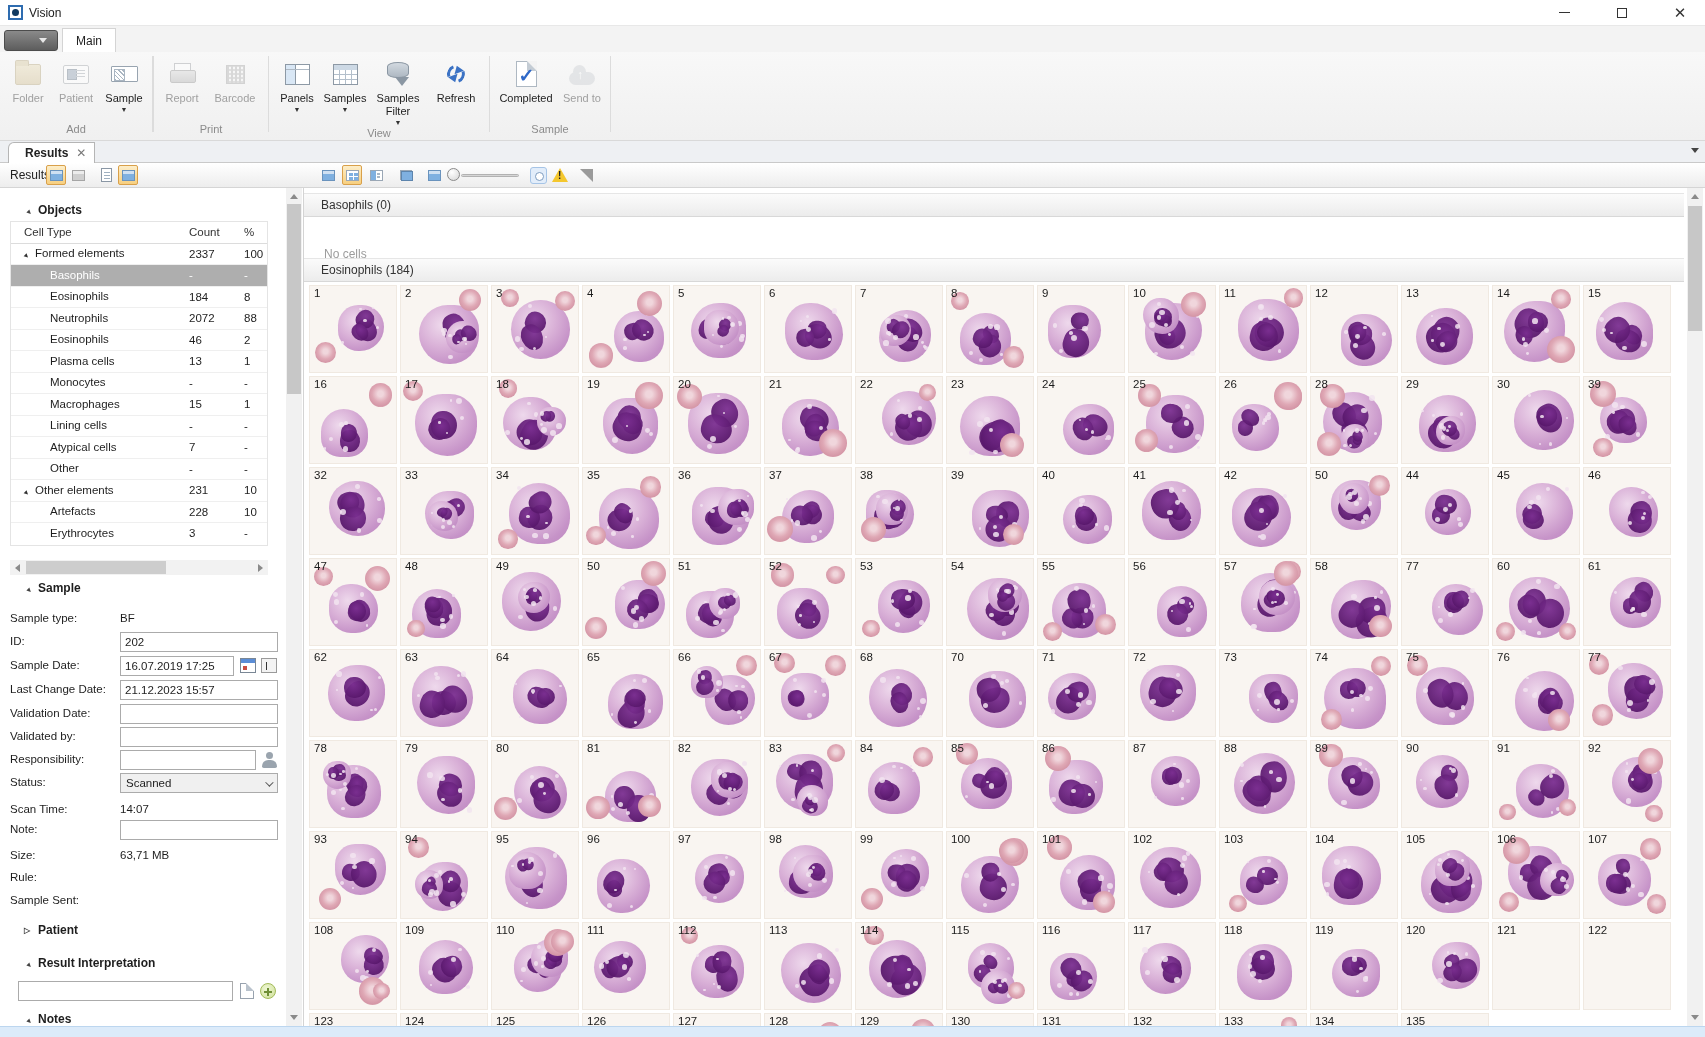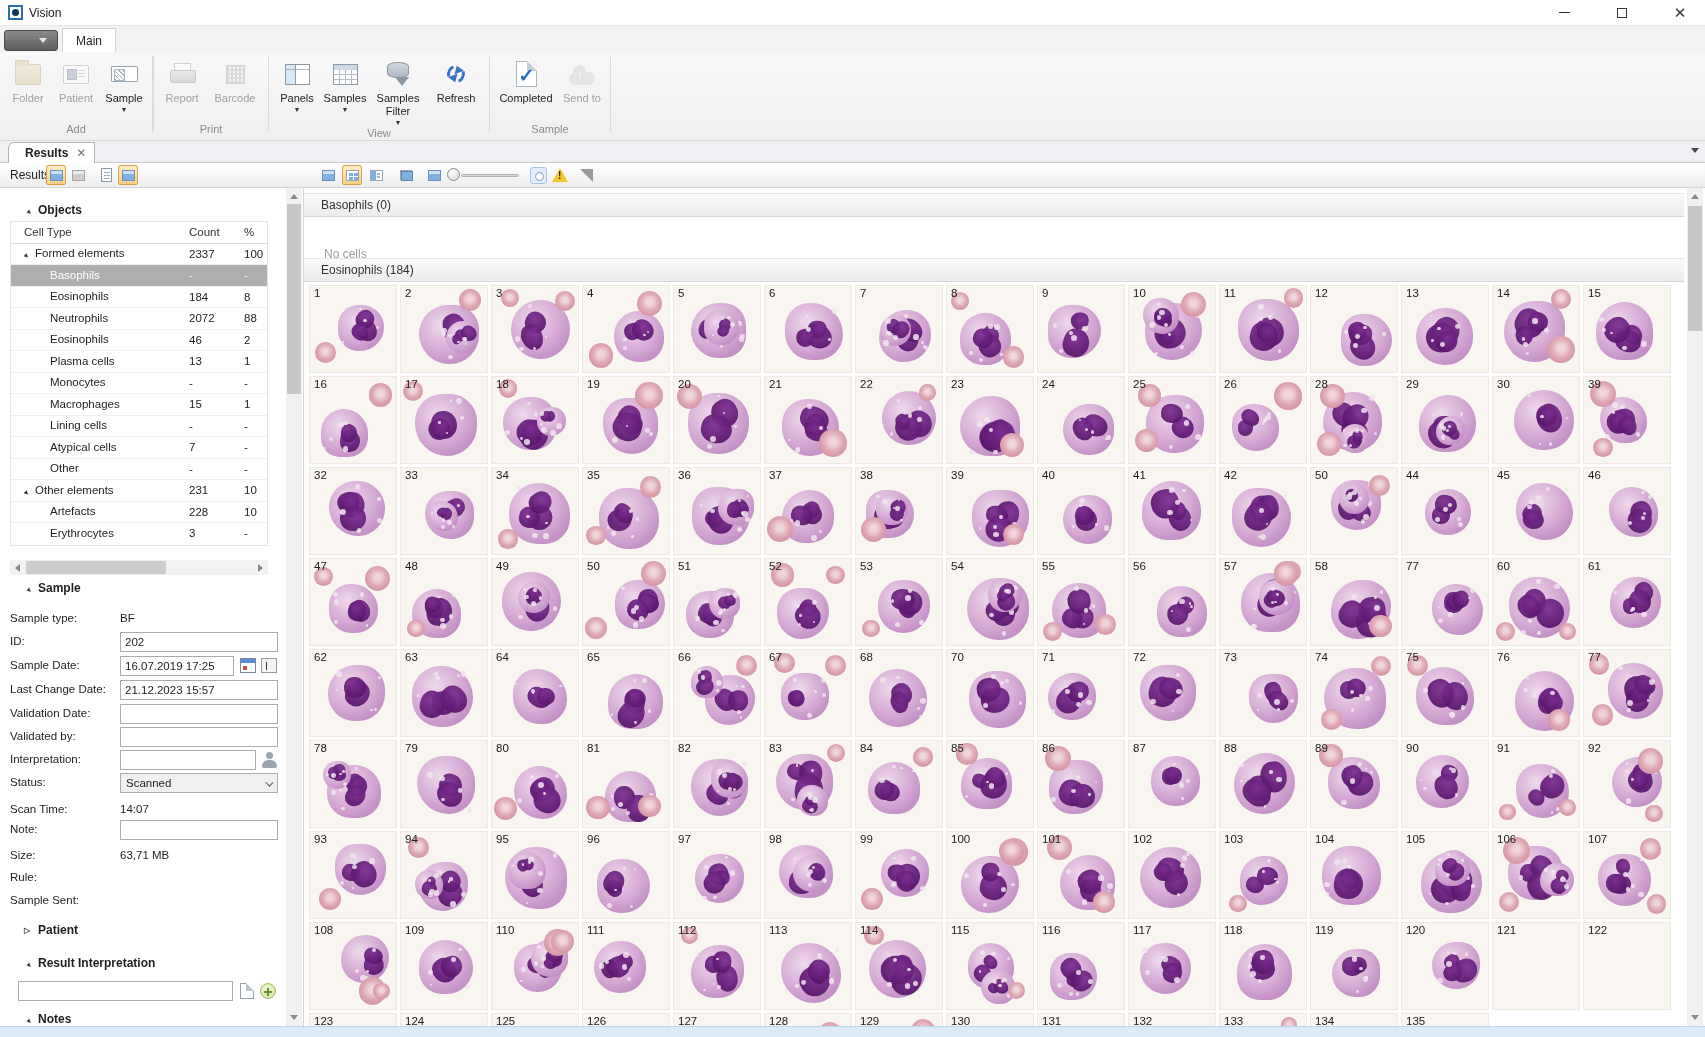--- a/index.html
+++ b/index.html
@@ -540,21 +540,21 @@
     </div>
     <div class="frow" style="top:516px">
       <label>Validation Date:</label>
       <input class="fin" value="" style="">
     </div>
     <div class="frow" style="top:539px">
       <label>Validated by:</label>
       <input class="fin" value="" style="">
     </div>
     <div class="frow" style="top:562px">
-      <label>Interpretation:</label>
+      <label>Responsibility:</label>
       <input class="fin" style="width: 136px;" value="">
       <span class="i-person" style="left:261px; top:2px"></span>
     </div>
     <div class="frow" style="top:585px">
       <label>Status:</label>
       <div class="selectbox">
         <span>Scanned</span>
         <span class="chev"></span>
       </div>
     </div>

